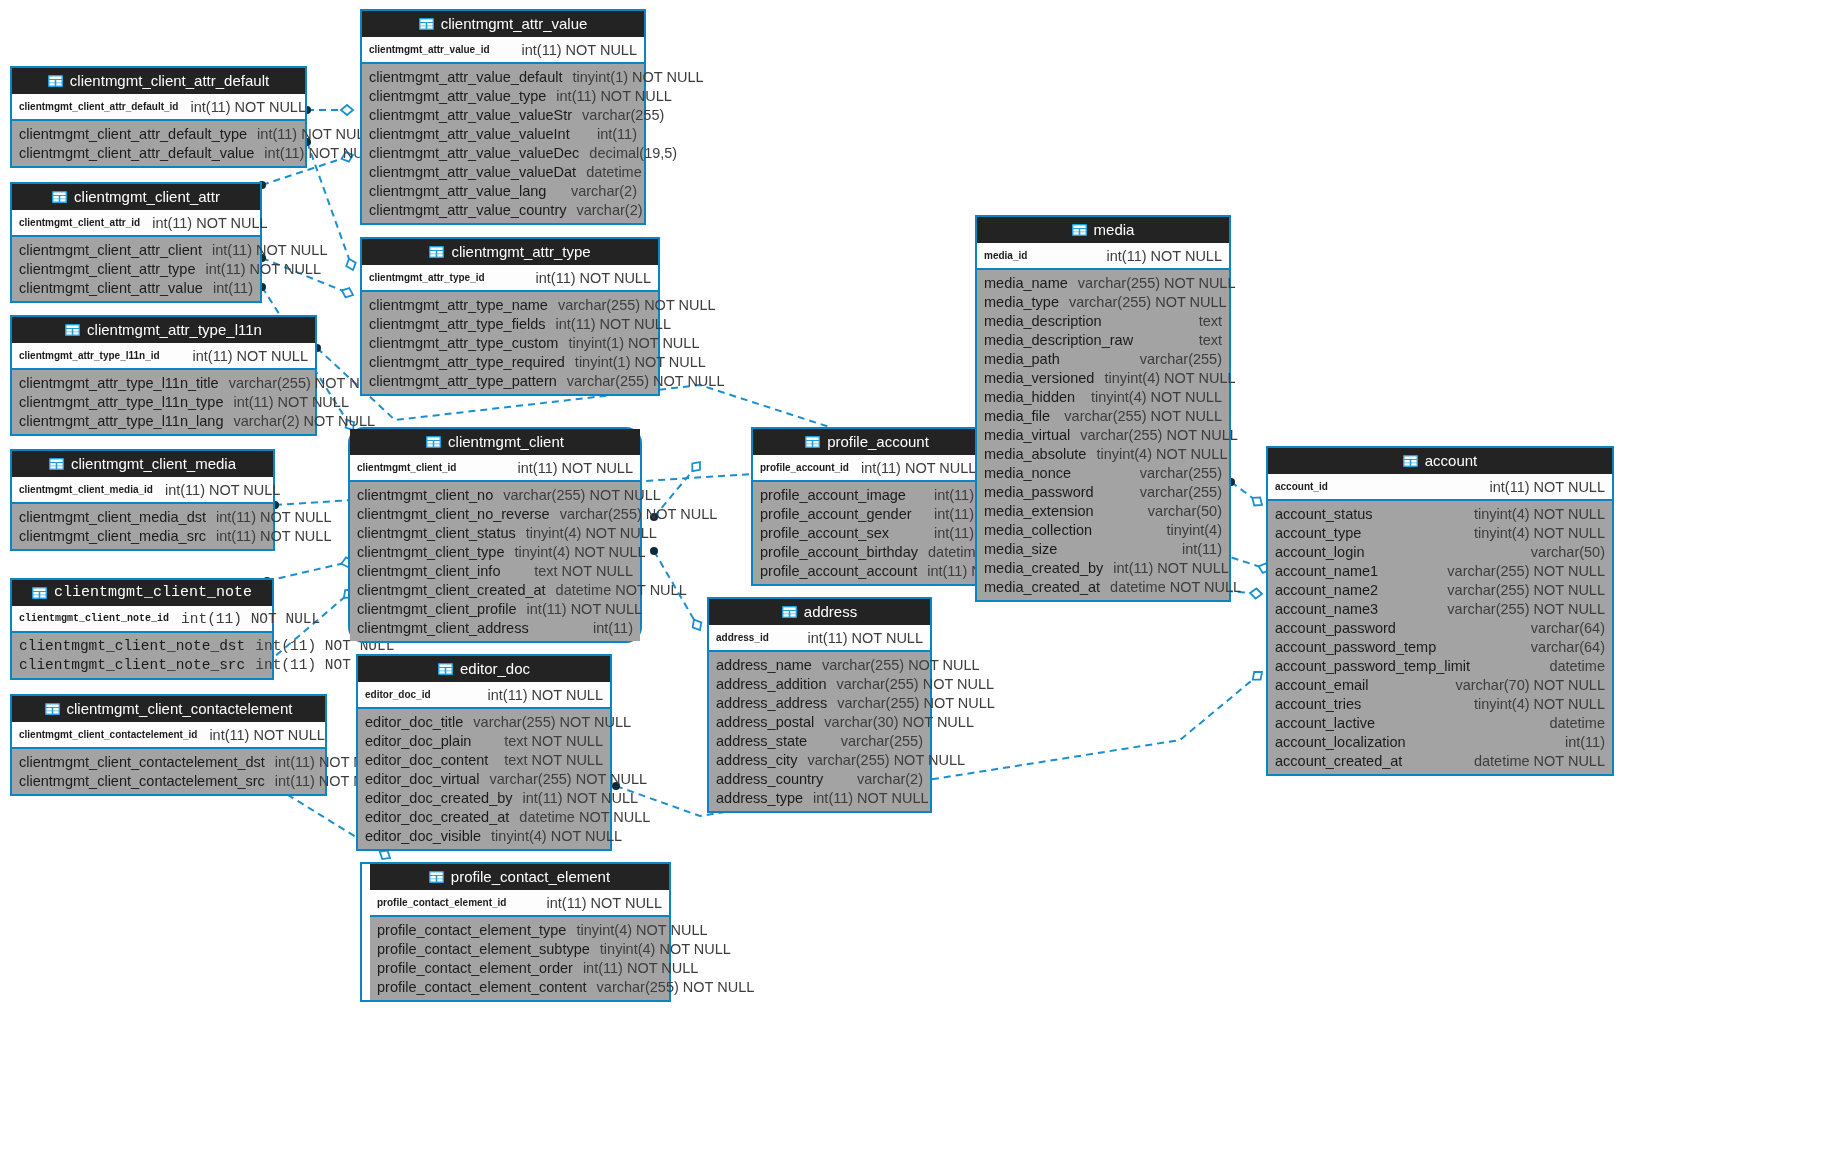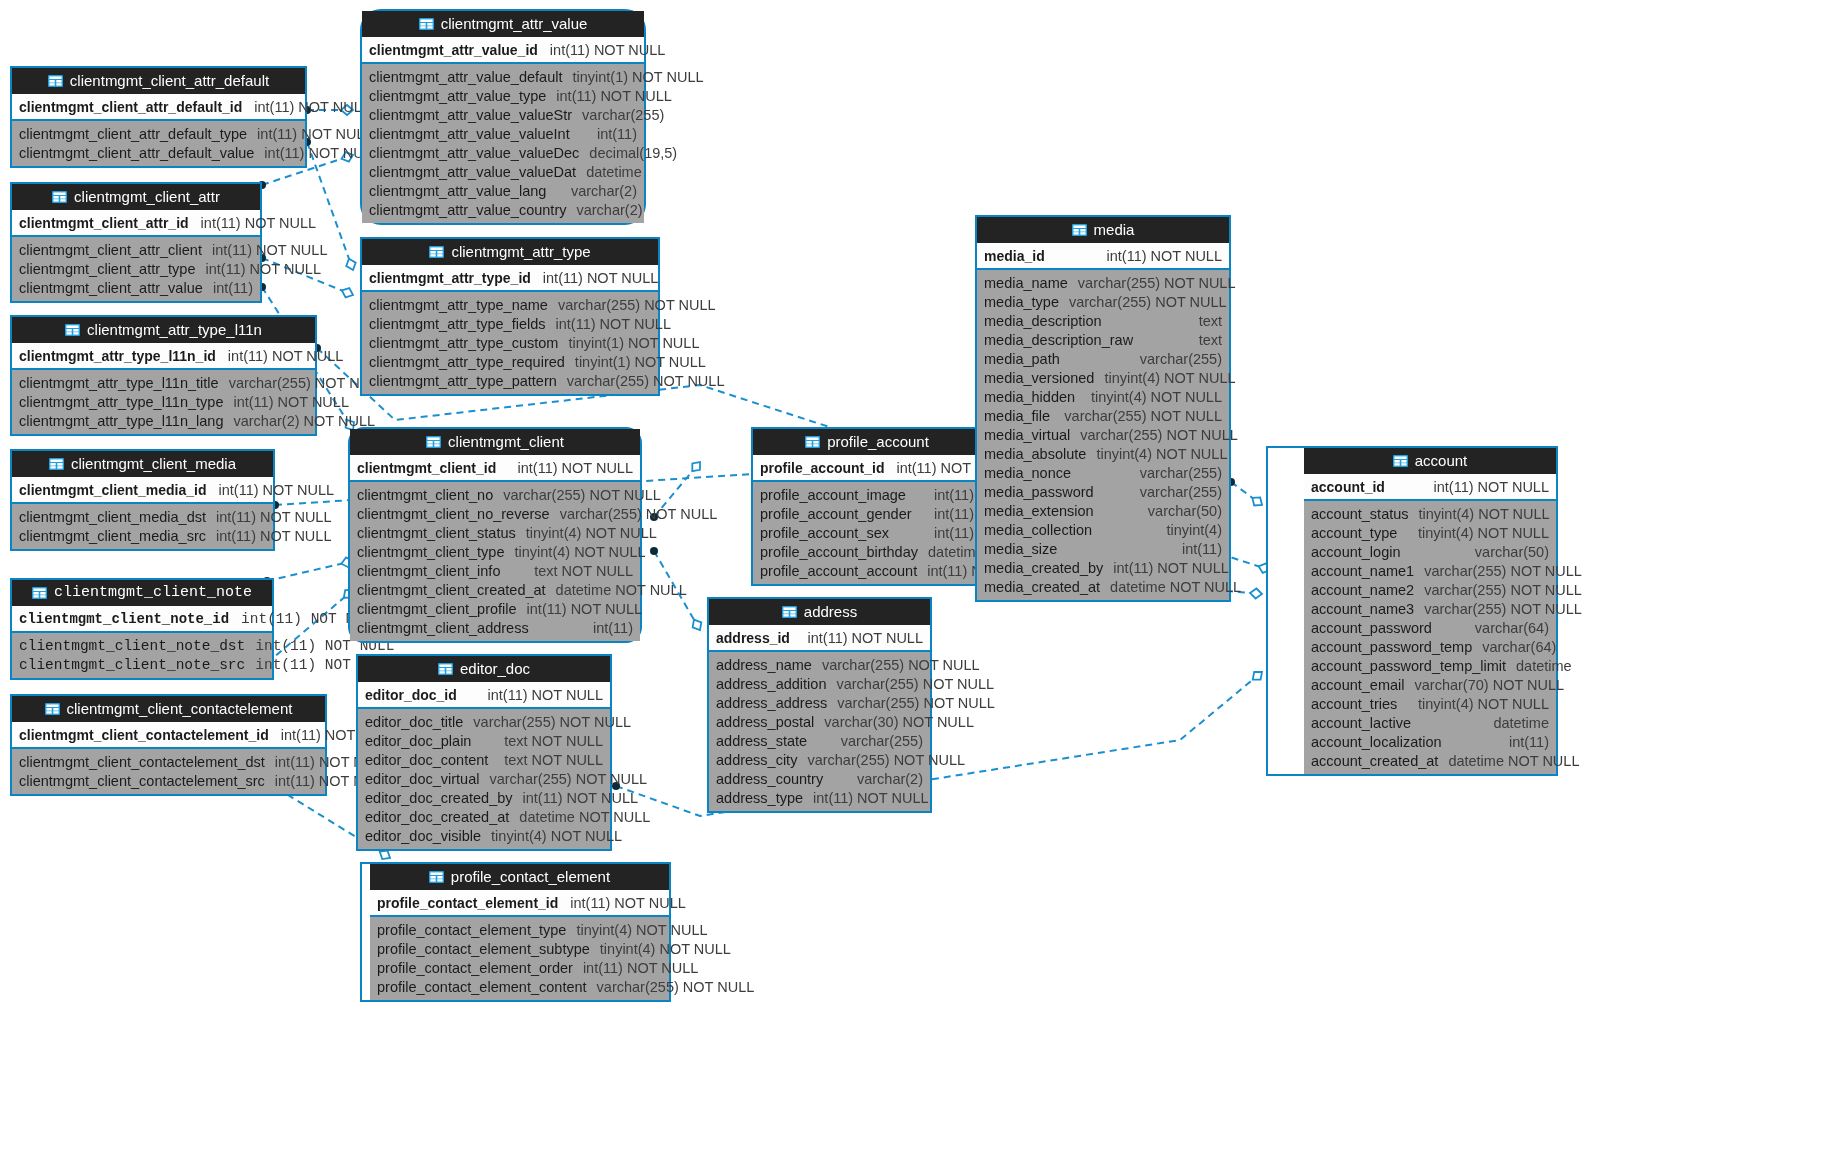--- a/index.html
+++ b/index.html
@@ -26,21 +26,21 @@
   .tbl-icon{
     display:inline-block;width:15px;height:12px;position:relative;flex:0 0 auto;
   }
   .tbl-icon svg{display:block;}
   .ent-pk{
     display:flex;align-items:center;
     border-bottom:2px solid #0b84c4;
     background:#fdfdfd;
     height:27px;padding:0 7px 0 7px;box-sizing:border-box;
   }
-  .ent-pk .fname{font-weight:bold;color:#1b1b1b;font-size:14px;white-space:nowrap;}
+  .ent-pk .fname{font-weight:bold;color:#1b1b1b;font-size:10px;white-space:nowrap;}
   .ent-pk .ftype{margin-left:auto;color:#3d3d3d;font-size:14.5px;white-space:nowrap;padding-left:12px;}
   .ent-body{padding:3px 7px 4px 7px;background:#a3a3a3;}
   .frow{display:flex;align-items:center;height:19px;}
   .frow .fname{color:#1b1b1b;font-size:14.5px;white-space:nowrap;}
   .frow .ftype{margin-left:auto;color:#3d3d3d;font-size:14.5px;white-space:nowrap;padding-left:10px;}
 </style>
 </head>
 <body>
 
 <div id="canvas">
@@ -301,21 +301,21 @@
         <div class="frow">
           <span class="fname">clientmgmt_client_contactelement_dst</span>
           <span class="ftype">int(11) NOT NULL</span>
         </div>
         <div class="frow">
           <span class="fname">clientmgmt_client_contactelement_src</span>
           <span class="ftype">int(11) NOT NULL</span>
         </div>
       </div>
     </div>
-    <div class="entity" style="left: 360px; top: 9px; width: 286px; border-radius: 21px;">
+    <div class="entity" style="left: 360px; top: 9px; width: 286px;">
       <div class="ent-header">
         <span class="tbl-icon">
           <svg width="15" height="12" viewBox="0 0 15 12">
             <rect x="0" y="0" width="15" height="12" rx="1" fill="#1e9fe0"></rect>
             <rect x="1.4" y="1.4" width="12.2" height="2.6" fill="#ffffff"></rect>
             <rect x="1.4" y="5.0" width="5.3" height="2.6" fill="#ffffff"></rect>
             <rect x="8.3" y="5.0" width="5.3" height="2.6" fill="#ffffff"></rect>
             <rect x="1.4" y="8.2" width="5.3" height="2.4" fill="#ffffff"></rect>
             <rect x="8.3" y="8.2" width="5.3" height="2.4" fill="#ffffff"></rect>
           </svg>
@@ -717,21 +717,21 @@
         <div class="frow">
           <span class="fname">media_created_by</span>
           <span class="ftype">int(11) NOT NULL</span>
         </div>
         <div class="frow">
           <span class="fname">media_created_at</span>
           <span class="ftype">datetime NOT NULL</span>
         </div>
       </div>
     </div>
-    <div class="entity" style="left: 1266px; top: 446px; width: 292px; padding-left: 36px;">
+    <div class="entity" style="left: 1266px; top: 446px; width: 348px;">
       <div class="ent-header">
         <span class="tbl-icon">
           <svg width="15" height="12" viewBox="0 0 15 12">
             <rect x="0" y="0" width="15" height="12" rx="1" fill="#1e9fe0"></rect>
             <rect x="1.4" y="1.4" width="12.2" height="2.6" fill="#ffffff"></rect>
             <rect x="1.4" y="5.0" width="5.3" height="2.6" fill="#ffffff"></rect>
             <rect x="8.3" y="5.0" width="5.3" height="2.6" fill="#ffffff"></rect>
             <rect x="1.4" y="8.2" width="5.3" height="2.4" fill="#ffffff"></rect>
             <rect x="8.3" y="8.2" width="5.3" height="2.4" fill="#ffffff"></rect>
           </svg>

